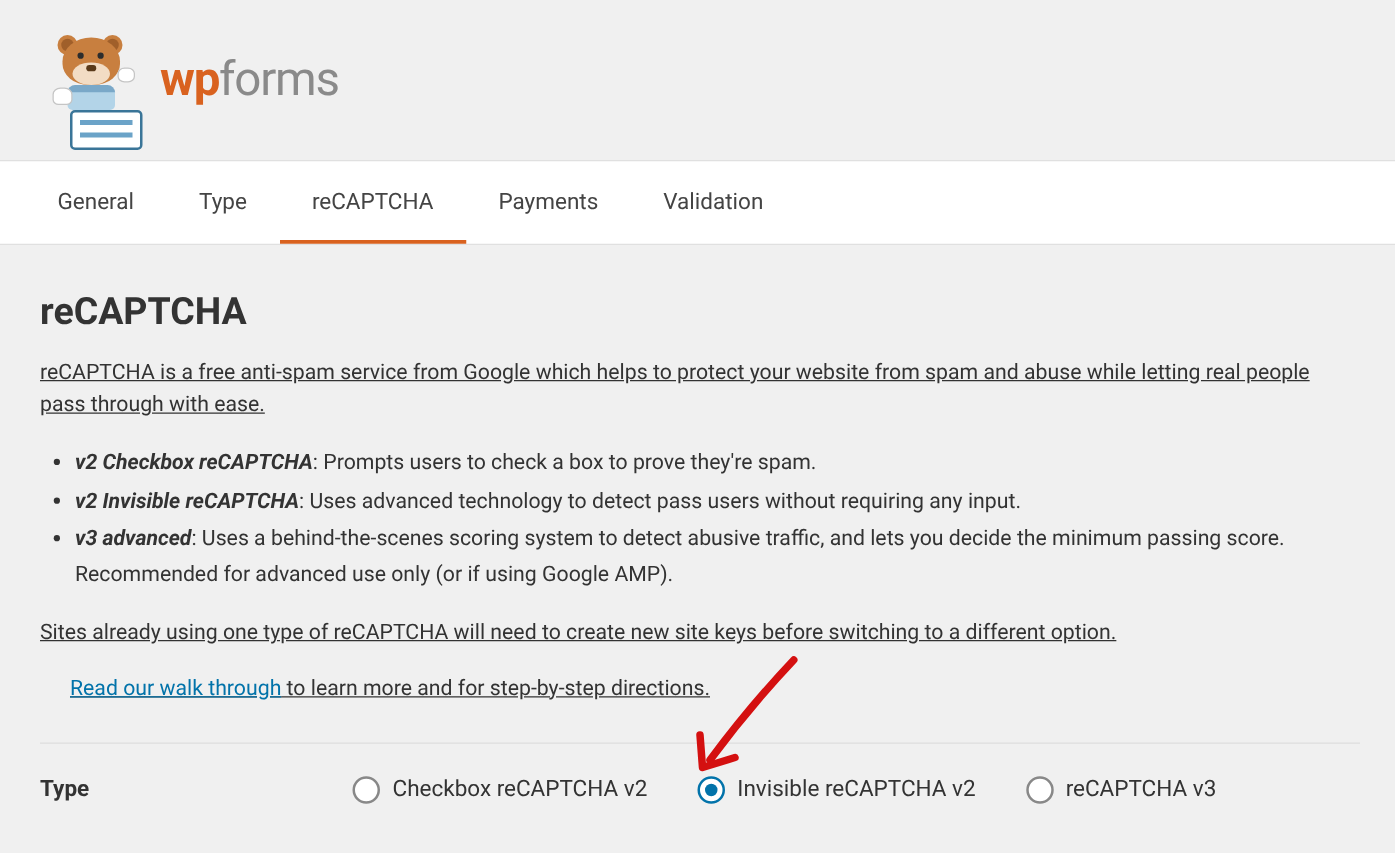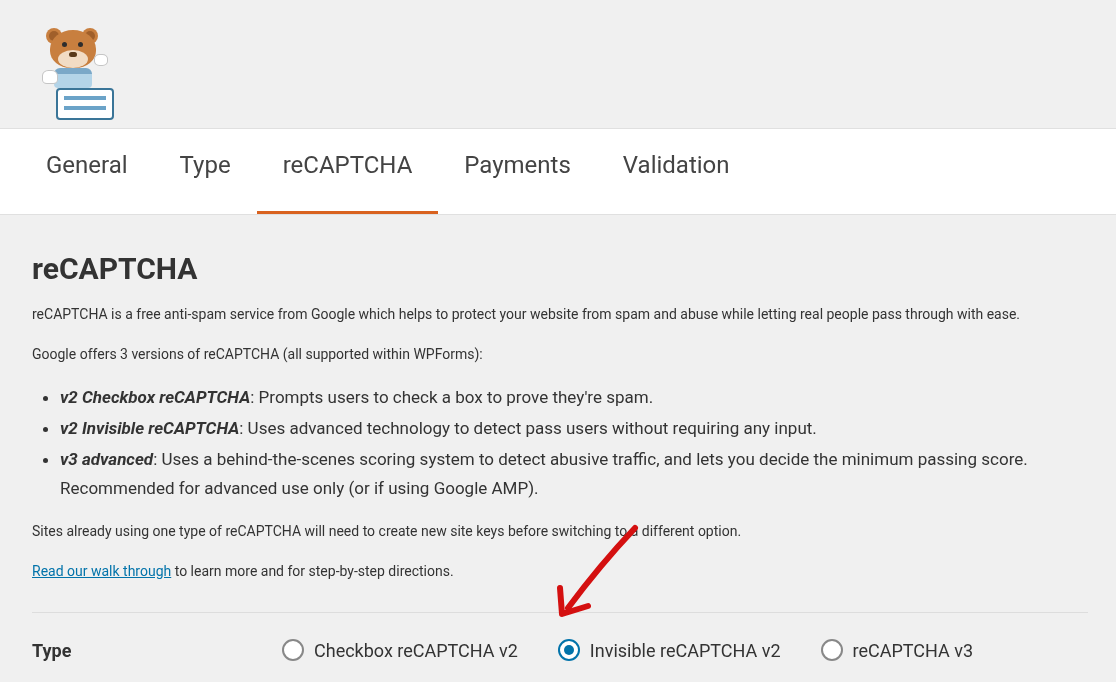--- a/index.html
+++ b/index.html
@@ -163,63 +163,65 @@
     }
     .tabs-bar {
       background: #fff;
       border-top: 1px solid #e0e0e0;
       border-bottom: 1px solid #e0e0e0;
       display: flex;
       padding: 0 20px;
       margin-left: -32px;
     }
     .tab {
-      padding: 22px 26px 32px;
-      font-size: 24px;
+      padding: 22px 26px 20px;
+      font-size: 18px;
       color: #444;
       cursor: pointer;
       border-bottom: 3px solid transparent;
     }
     .tab.active {
       border-bottom-color: #d9621f;
     }
     .content {
       padding: 36px 28px 0 0;
     }
     .section-title {
       font-size: 30px;
       font-weight: 700;
       color: #333;
       margin-bottom: 18px;
     }
     .desc {
-      font-size: 14px;
+      font-size: 17px;
       color: #333;
       line-height: 1.55;
       margin-bottom: 18px;
+      text-decoration: underline;
     }
     .bullet-list {
       list-style: disc;
       padding-left: 28px;
       margin-bottom: 18px;
     }
     .bullet-list li {
       font-size: 17px;
       color: #333;
       line-height: 1.7;
       margin-bottom: 2px;
     }
     .bullet-list b {
       font-weight: 700;
       font-style: italic;
     }
     .link {
       color: #0273aa;
       text-decoration: underline;
       cursor: pointer;
+      margin-left: 24px;
     }
     .divider {
       border: none;
       border-top: 1px solid #ddd;
       margin: 30px 0 26px 0;
     }
     .field-row {
       display: flex;
       align-items: center;
     }
@@ -282,36 +284,36 @@
       <div class="sullie-ear-right"></div>
       <div class="sullie-head"></div>
       <div class="sullie-eye-left"></div>
       <div class="sullie-eye-right"></div>
       <div class="sullie-face"></div>
       <div class="sullie-nose"></div>
       <div class="sullie-body"></div>
       <div class="sullie-hand"></div>
       <div class="sullie-wave"></div>
     </div>
+    <div class="logo-text"><span class="wp">wp</span><span>forms</span></div>
   </div>
 
   <div class="tabs-bar">
     <div class="tab">General</div>
     <div class="tab">Type</div>
     <div class="tab active">reCAPTCHA</div>
     <div class="tab">Payments</div>
     <div class="tab">Validation</div>
   </div>
 
   <div class="content">
     <h1 class="section-title">reCAPTCHA</h1>
 
     <p class="desc">reCAPTCHA is a free anti-spam service from Google which helps to protect your website from spam and abuse while letting real people pass through with ease.</p>
 
-    <p class="desc">Google offers 3 versions of reCAPTCHA (all supported within WPForms):</p>
 
     <ul class="bullet-list">
       <li><b>v2 Checkbox reCAPTCHA</b><span>: Prompts users to check a box to prove they're spam.</span></li>
       <li><b>v2 Invisible reCAPTCHA</b><span>: Uses advanced technology to detect pass users without requiring any input.</span></li>
       <li><b>v3 advanced</b><span>: Uses a behind-the-scenes scoring system to detect abusive traffic, and lets you decide the minimum passing score. Recommended for advanced use only (or if using Google AMP).</span></li>
     </ul>
 
     <p class="desc">Sites already using one type of reCAPTCHA will need to create new site keys before switching to a different option.</p>
 
     <p class="desc">

